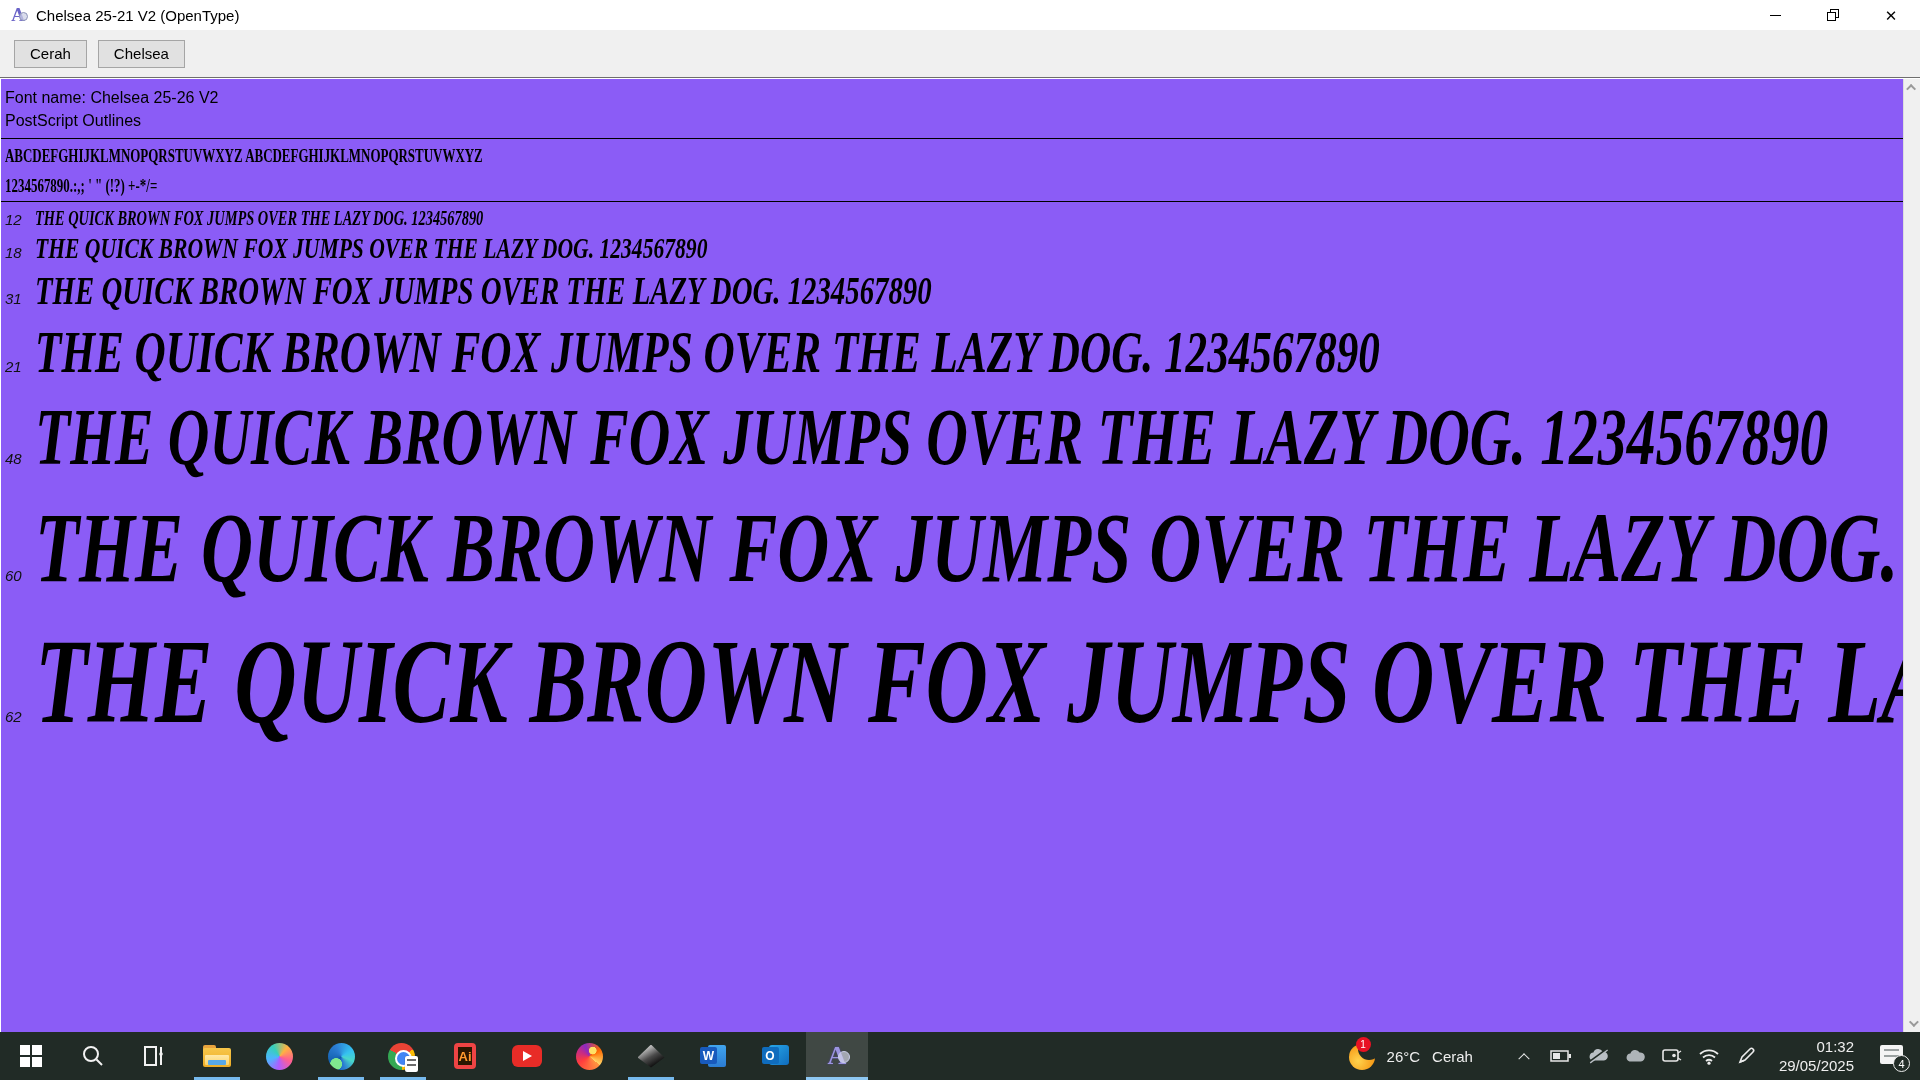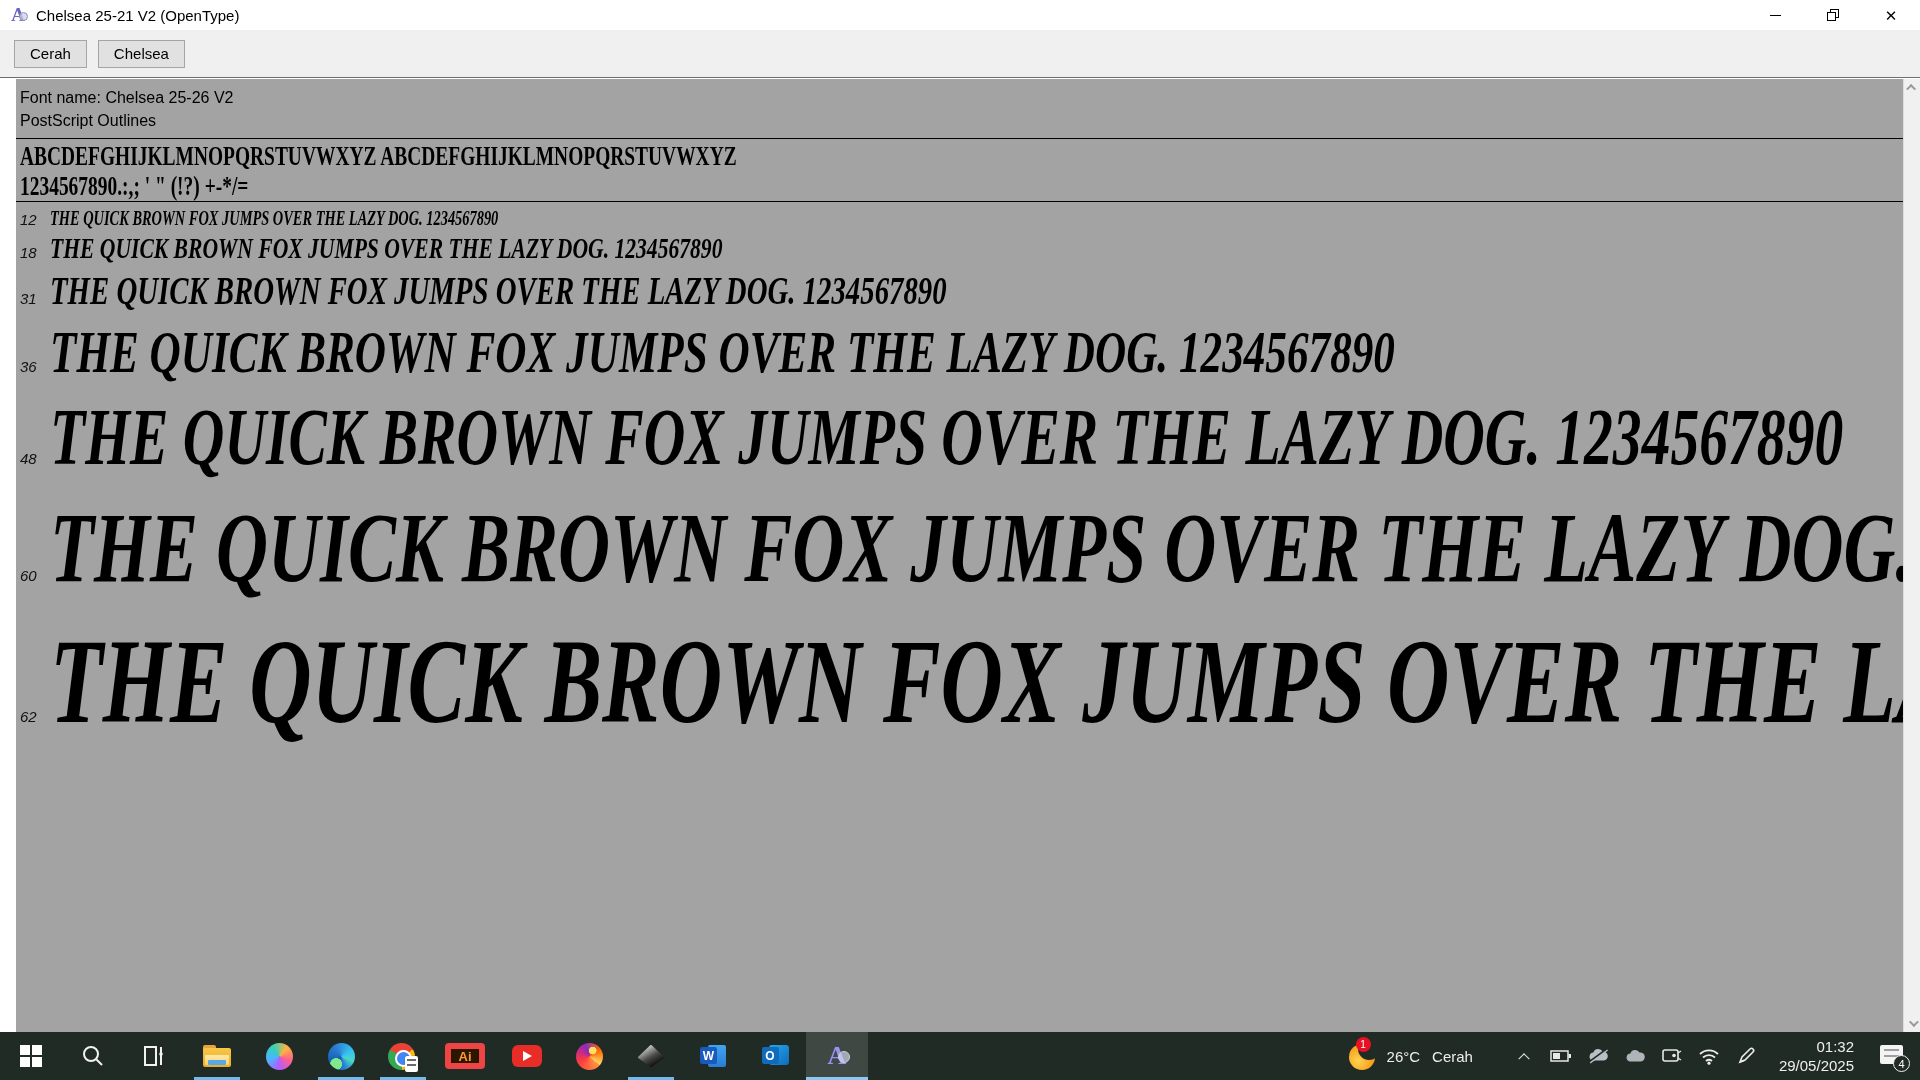--- a/index.html
+++ b/index.html
@@ -24,29 +24,29 @@
   .glyph-max .b1 { right:0; top:0; }
   .glyph-max .b2 { left:0; bottom:0; }
   .glyph-close { font-size:15px; color:#000; line-height:1; }
 
   .toolbar { height:48px; background:#f0f0f0; border-bottom:1px solid #6e6e6e;
              display:flex; align-items:center; padding-left:14px; gap:11px; }
   .tb-btn { height:28px; padding:0 15px; background:#e1e1e1; border:1px solid #a5a5a5;
             font-size:15px; color:#000; font-family:"Liberation Sans",sans-serif; }
 
   
-  .content { position:absolute; top:79px; left:16px; width:1903px; height:953px;
-             background:#a3a3a3; overflow:hidden; }
+  .content { position:absolute; top:79px; left:1px; width:1903px; height:953px;
+             background:#8b5cf6; overflow:hidden; }
   .info { padding:7px 0 0 4px; font-size:16px; line-height:23px; color:#000; }
   .divider { border-top:1px solid #000; margin-top:6px; }
   .divider2 { border-top:1px solid #000; }
   .chelsea { font-family:"Liberation Serif", serif; font-weight:700; white-space:pre;
              display:inline-block; transform:scaleX(0.72); transform-origin:0 50%; color:#000; }
   .charset { padding:2px 0 0 4px; }
-  .charset .cs-line { font-size:27px; line-height:30px; }
+  .charset .cs-line { font-size:18px; line-height:30px; }
   .samples { padding-top:4px;font-style:italic; }
   .sample-row { display:flex; align-items:baseline; }
   .size-label { flex:none; width:34px; padding-left:4px; font-size:15px; color:#111; }
   .sample-text { line-height:1.22; transform-origin:0 70%; }
   .s12 { font-size:20px; }
   .s18 { font-size:30px; }
   .s24 { font-size:40px; }
   .s36 { font-size:60px; }
   .s48 { font-size:80px; }
   .s60 { font-size:100px; }
@@ -90,21 +90,21 @@
   .edge { background:radial-gradient(circle at 30% 78%, #7fe88f 0 20%, rgba(0,0,0,0) 22%),
                     conic-gradient(from 220deg,#0c59a4,#2b7cd3 30%,#35c1f1 55%,#49d7c9 70%,#2b7cd3 85%,#0c59a4); }
   .chrome-wrap { position:relative; width:30px; height:27px; }
   .chrome { position:absolute; left:0; top:0; width:27px; height:27px; border-radius:50%;
             background:conic-gradient(from -60deg,#ea4335 0 33%,#fbbc05 0 66%,#34a853 0 100%); }
   .chrome::after { content:""; position:absolute; left:7px; top:7px; width:13px; height:13px;
                    border-radius:50%; background:#4285f4; border:2.5px solid #fff; }
   .chrome-overlay { position:absolute; right:0; bottom:-2px; width:13px; height:16px; background:#fff;
                     border-radius:2px; box-shadow:0 0 1px rgba(0,0,0,.5); }
   .chrome-overlay i { display:block; height:2px; background:#6b6b6b; margin:3px 2px 0 2px; }
-  .ai-icon { width:40px; height:26px; background:#2b1600; border:6px solid #ef4444; border-radius:4px;
+  .ai-icon { width:22px; height:26px; background:#2b1600; border:4px solid #ef4444; border-radius:4px;
              color:#ff9a2e; font-weight:bold; font-size:13px; display:flex; align-items:center; justify-content:center; }
   .yt { width:30px; height:22px; background:#e82c27; border-radius:6px; display:flex; align-items:center; justify-content:center; }
   .yt i { width:0; height:0; border-left:9px solid #fff; border-top:5.5px solid rgba(0,0,0,0); border-bottom:5.5px solid rgba(0,0,0,0); }
   .firefox { background:radial-gradient(circle at 62% 28%, #ffe066 0 14%, rgba(0,0,0,0) 16%),
              conic-gradient(from 130deg,#ff9640,#ff3d3d 30%,#c22a8a 48%,#8b2abf 58%,#ff6a00 80%,#ffd567); }
   .inkscape { width:27px; height:23px; clip-path:polygon(50% 0,100% 56%,50% 100%,0 56%);
               background:linear-gradient(150deg,#efefef 0%,#b9b9b9 22%,#4a4a4a 50%,#0a0a0a 80%); }
   .word { position:relative; width:26px; height:26px; }
   .word .doc { position:absolute; right:0; top:2px; width:18px; height:22px; background:linear-gradient(#41a5ee,#2b7cd3); border-radius:2px; }
   .word .sq { position:absolute; left:0; top:4px; width:17px; height:17px; background:#185abd; border-radius:2px;
@@ -194,21 +194,21 @@
       </div>
       <div class="sample-row">
         <span class="size-label">18</span>
         <span class="chelsea sample-text s18">THE QUICK BROWN FOX JUMPS OVER THE LAZY DOG. 1234567890</span>
       </div>
       <div class="sample-row">
         <span class="size-label">31</span>
         <span class="chelsea sample-text s24">THE QUICK BROWN FOX JUMPS OVER THE LAZY DOG. 1234567890</span>
       </div>
       <div class="sample-row">
-        <span class="size-label">36</span>
+        <span class="size-label">21</span>
         <span class="chelsea sample-text s36">THE QUICK BROWN FOX JUMPS OVER THE LAZY DOG. 1234567890</span>
       </div>
       <div class="sample-row">
         <span class="size-label">48</span>
         <span class="chelsea sample-text s48">THE QUICK BROWN FOX JUMPS OVER THE LAZY DOG. 1234567890</span>
       </div>
       <div class="sample-row">
         <span class="size-label">60</span>
         <span class="chelsea sample-text s60">THE QUICK BROWN FOX JUMPS OVER THE LAZY DOG. 1234567890</span>
       </div>

